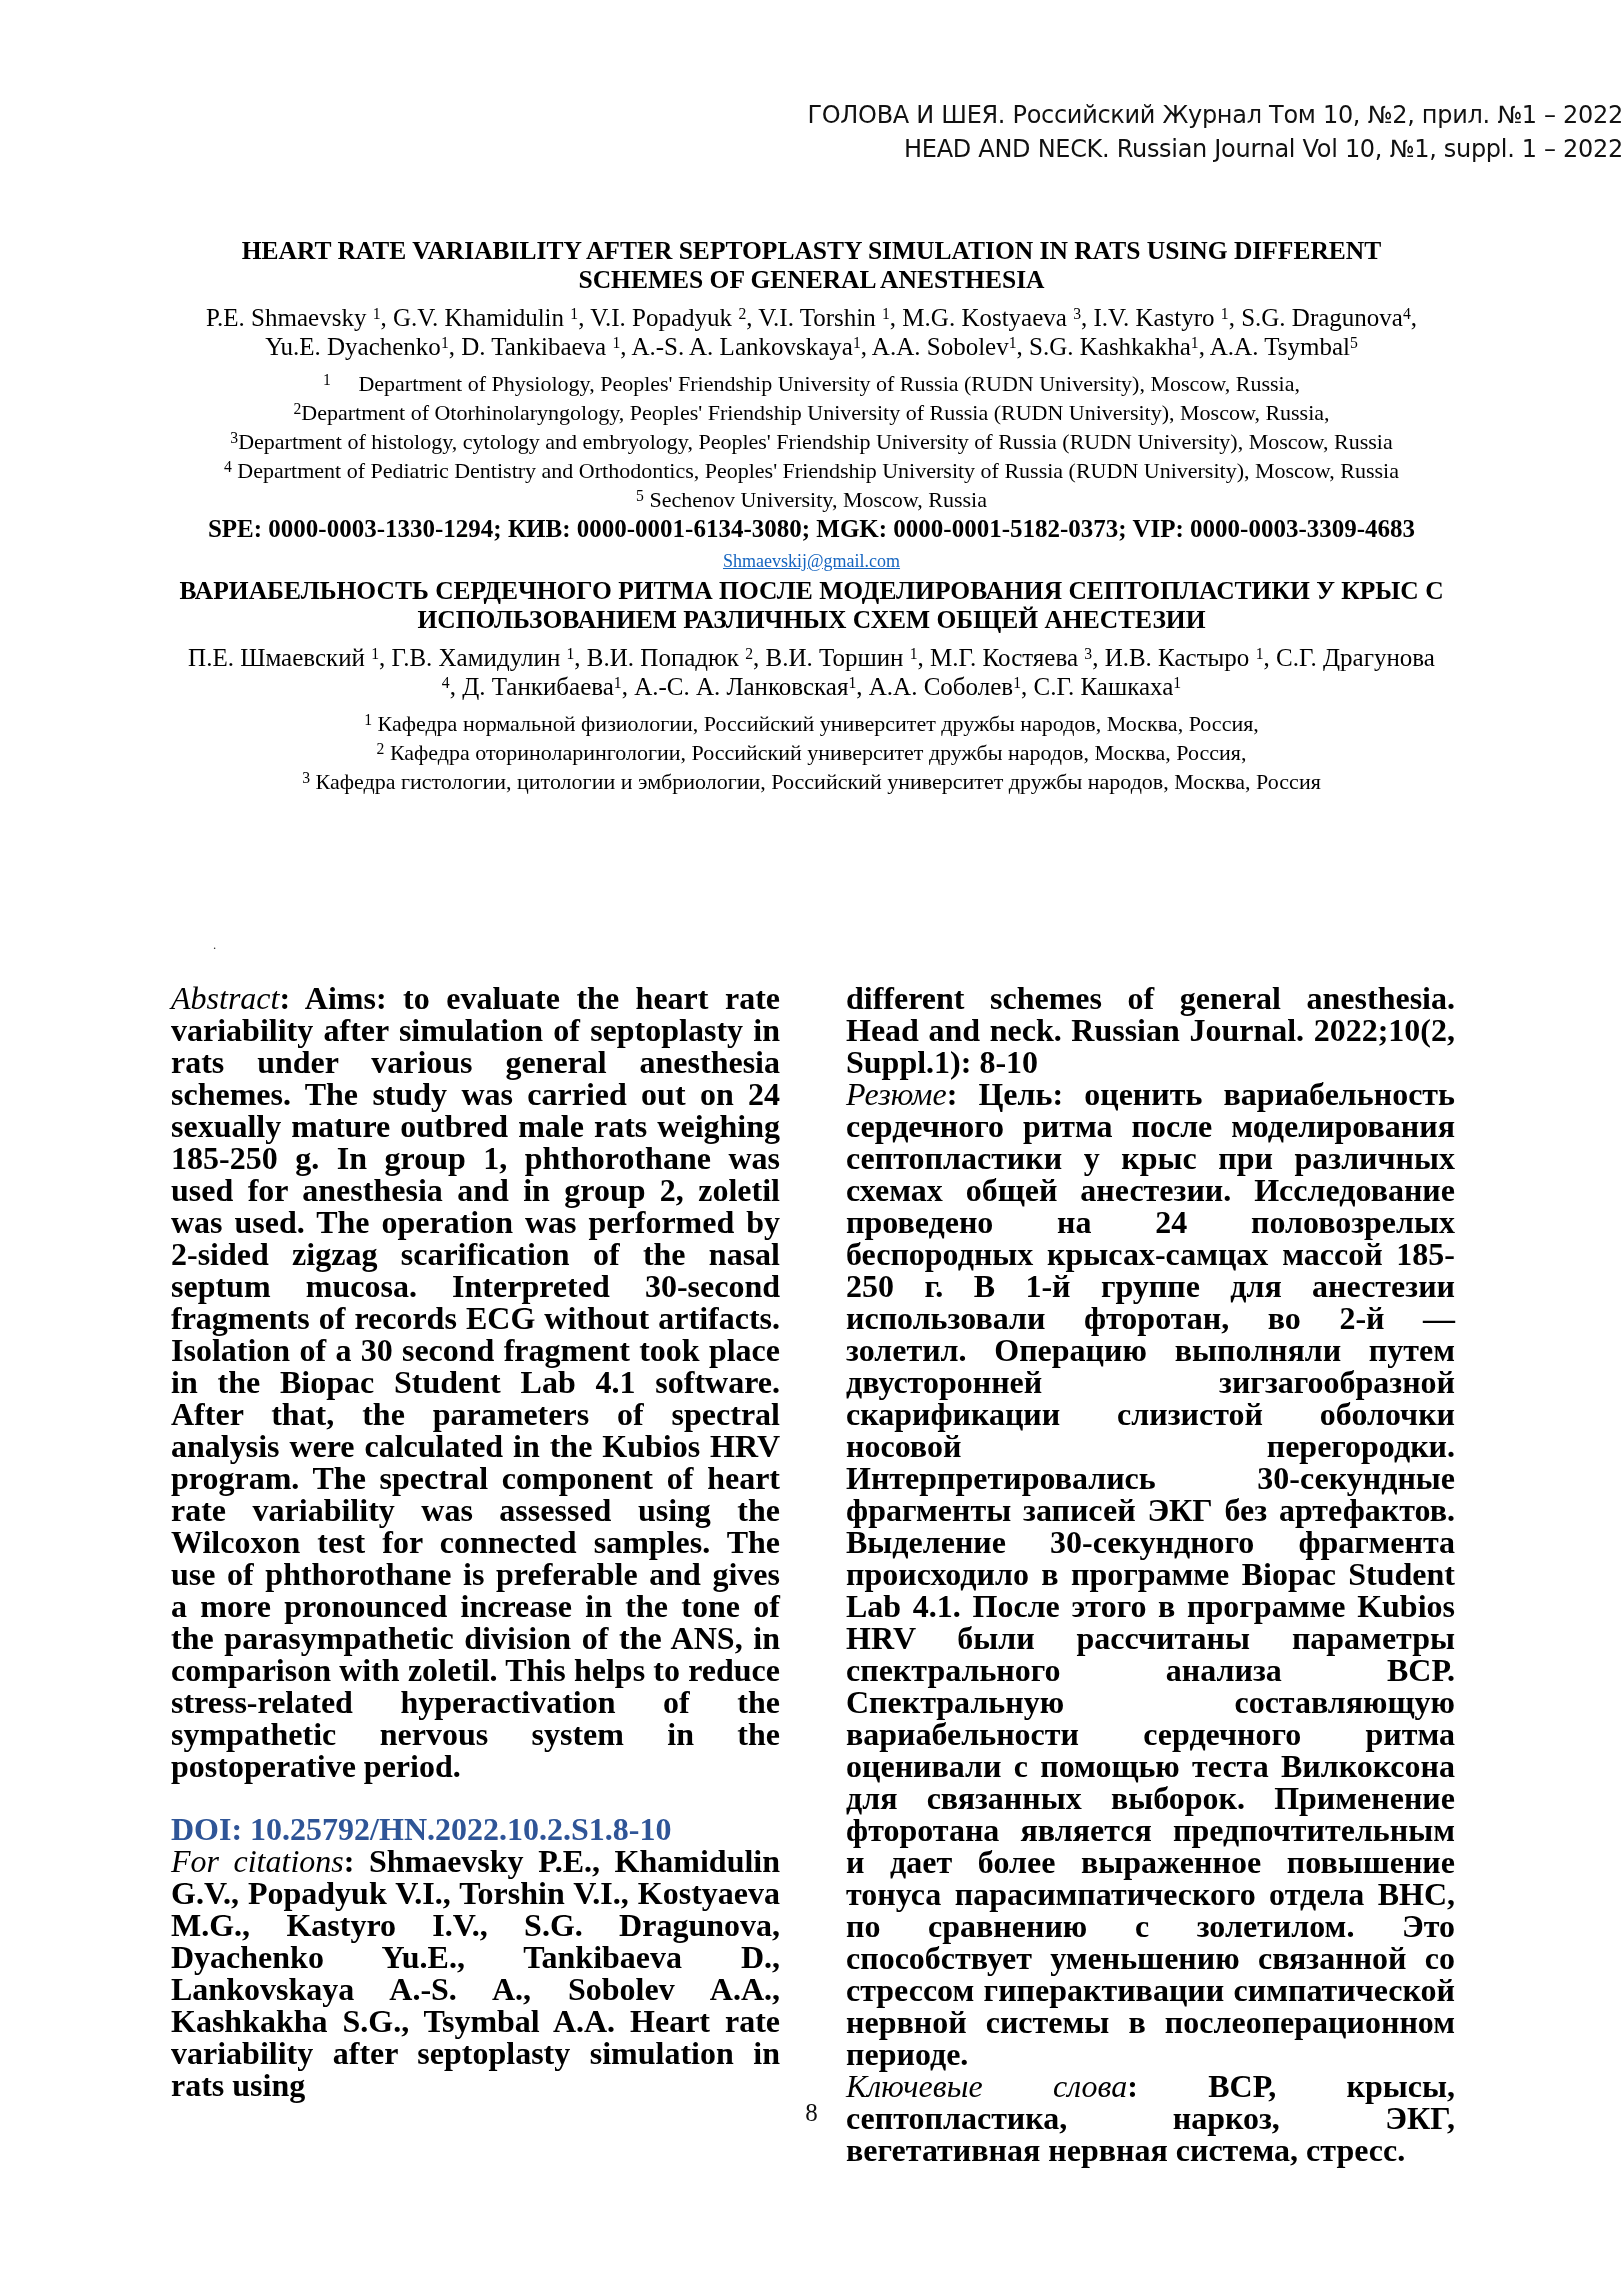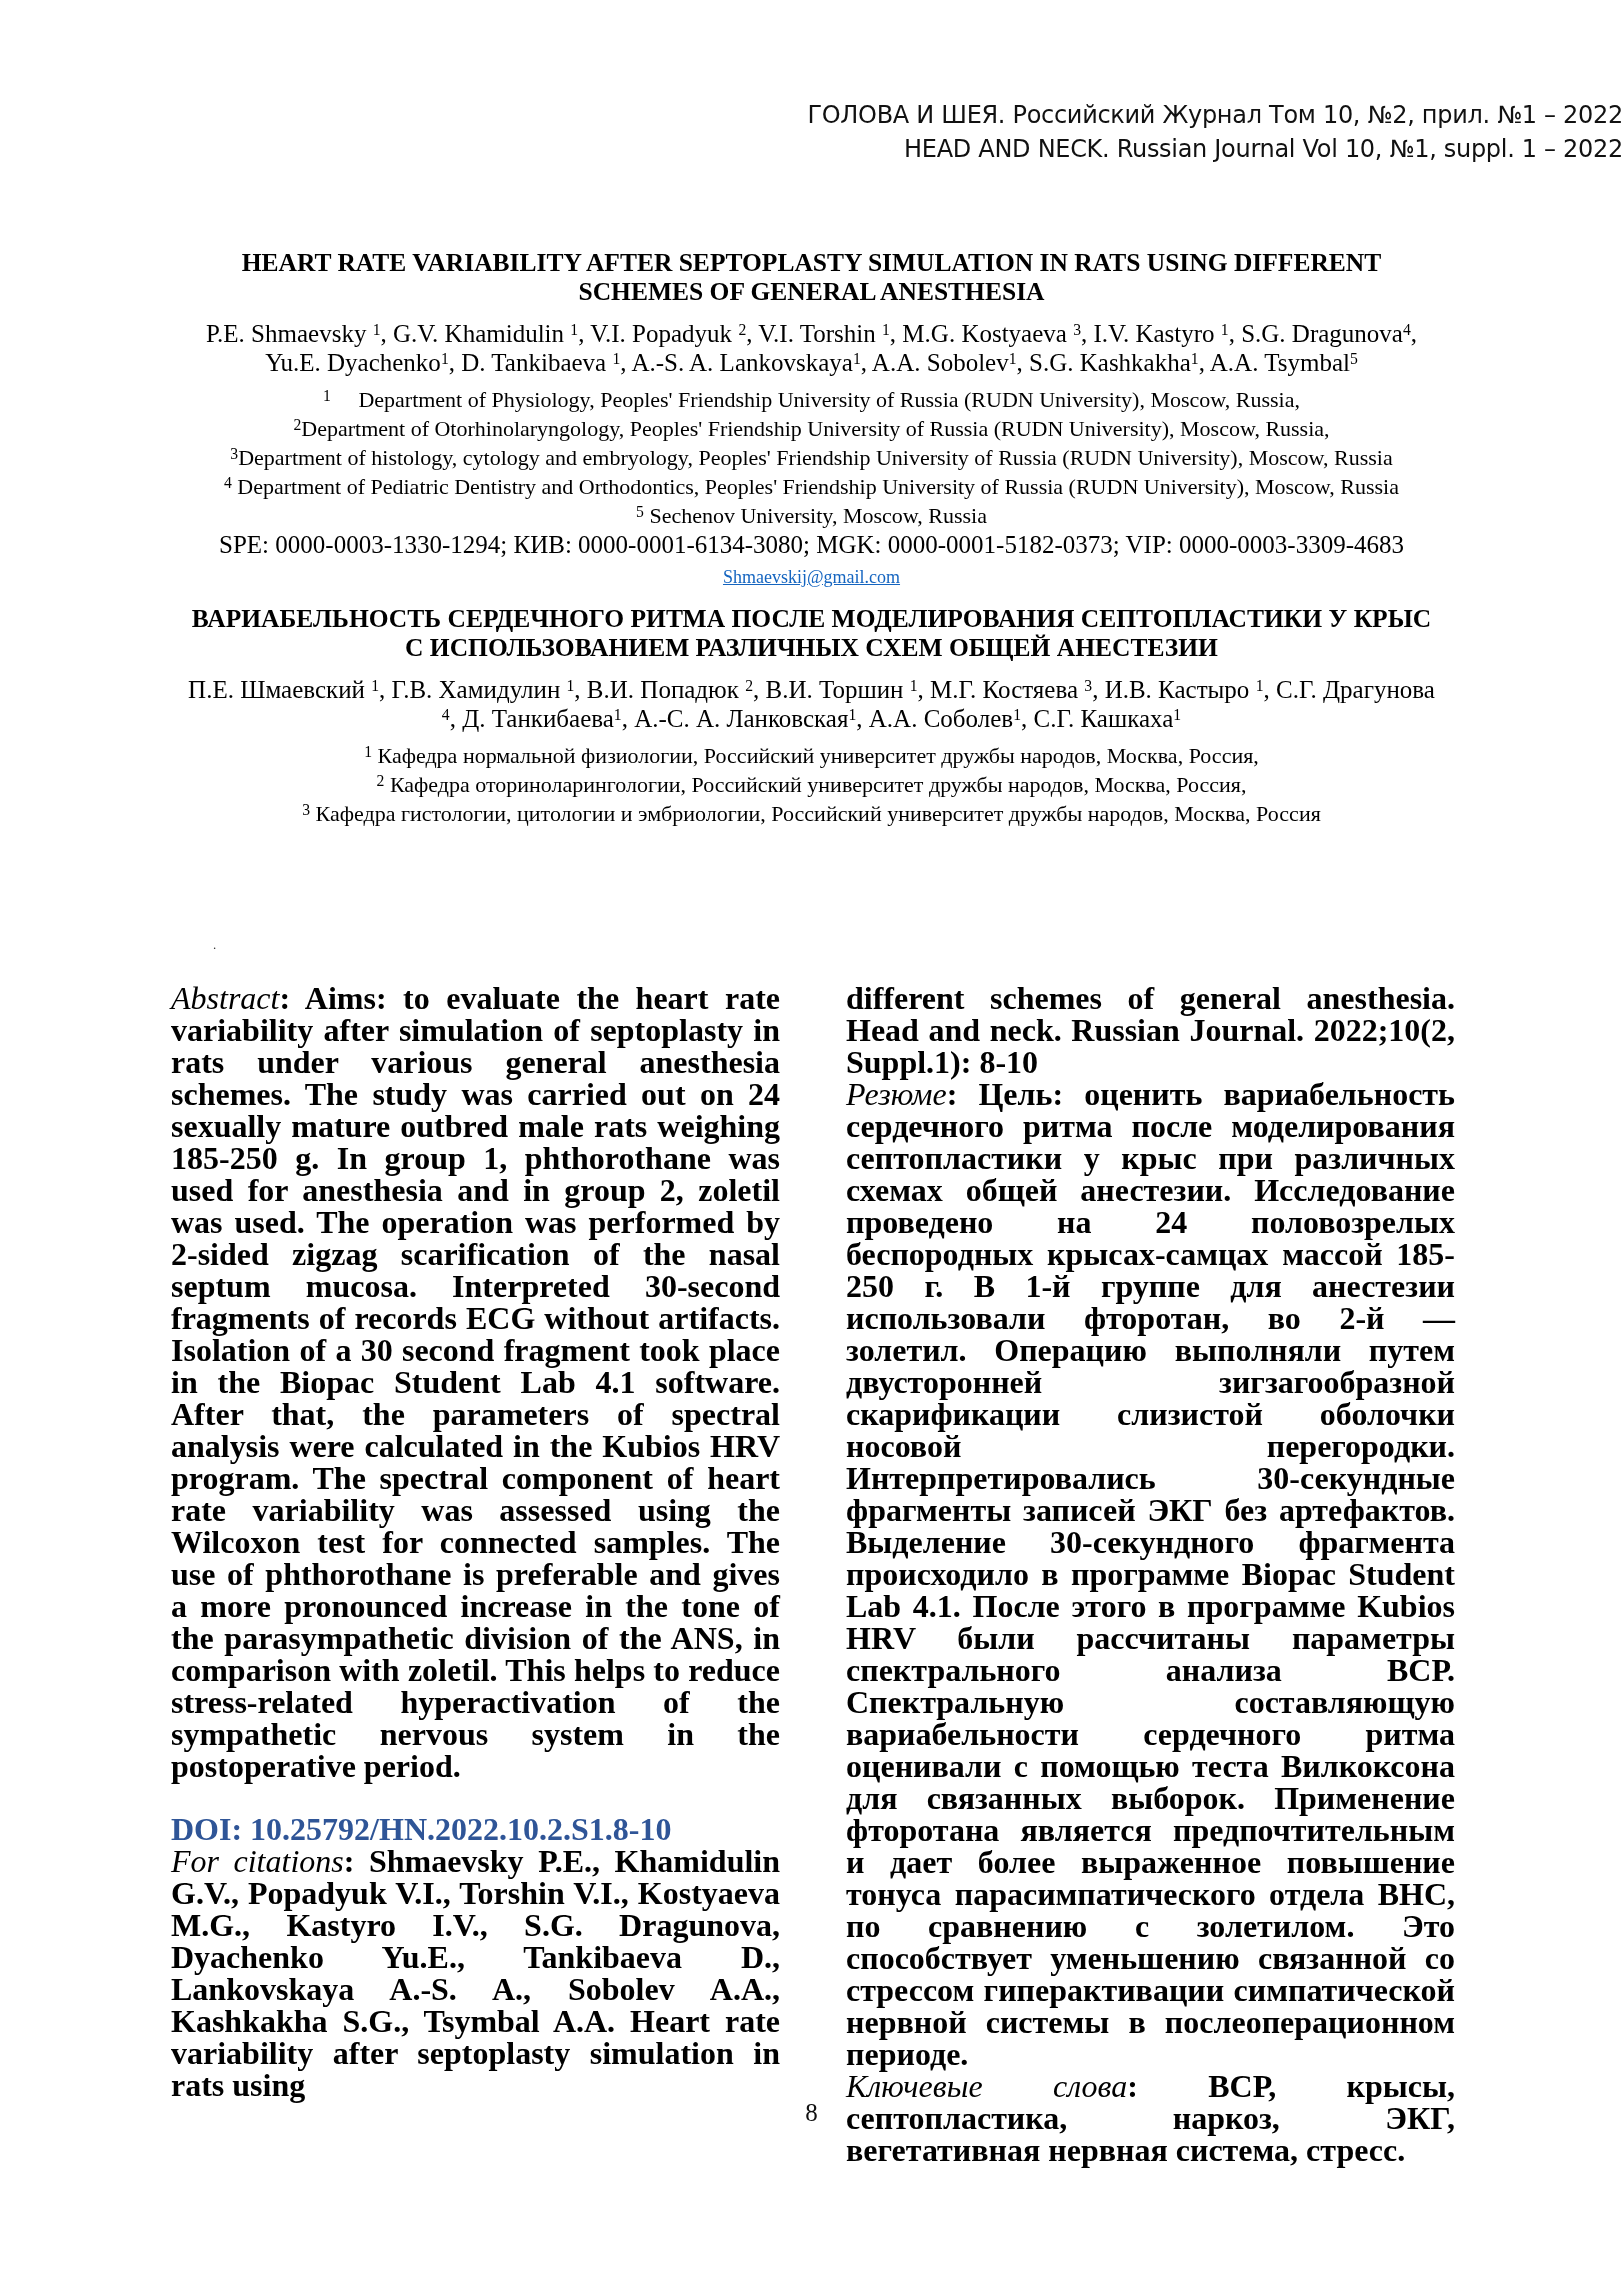--- a/index.html
+++ b/index.html
@@ -9,25 +9,25 @@
     }
     .running-header {
       position: absolute; top: 98px; left: 0; width: 1623px; text-align: right;
       font-family: "DejaVu Sans", sans-serif; font-size: 24px; line-height: 34px; color: #111;
       letter-spacing: -0.3px;
     }
     .front {
       position: absolute; top: 236px; left: 177px; width: 1269px; text-align: center;
       font-size: 25px; line-height: 29px;
     }
-    .front .title { font-weight: bold; font-size: 25.5px; line-height: 29.4px; margin: 12px; }
+    .front .title { font-weight: bold; font-size: 25.5px; line-height: 29.4px; margin: 0; }
     .front .authors { margin: 8px; }
     .front sup { font-size: 15.7px; vertical-align: top; position: relative; top: -3.9px; }
     .front .aff { font-size: 22px; line-height: 29px; margin: 0; }
-    .front .orcid { font-size: 25px; line-height: 30px; margin: 0; }
+    .front .orcid { font-size: 25px; line-height: 30px; margin: 0; font-weight: bold; }
     .front .email { color: #1565c0; text-decoration: underline; font-size: 18px; line-height: 30px; display: inline-block; }
     .front .dot-mark { position: absolute; left: 36px; top: 694px; font-size: 13px; color: #333; }
     .col {
       position: absolute; top: 982px; width: 609px;
       font-weight: bold; font-size: 32px; line-height: 32px; text-align: justify;
     }
     .col.left { left: 171px; }
     .col.right { left: 846px; }
     .col p { margin: 0; }
     .col em { font-style: italic; font-weight: normal; }

